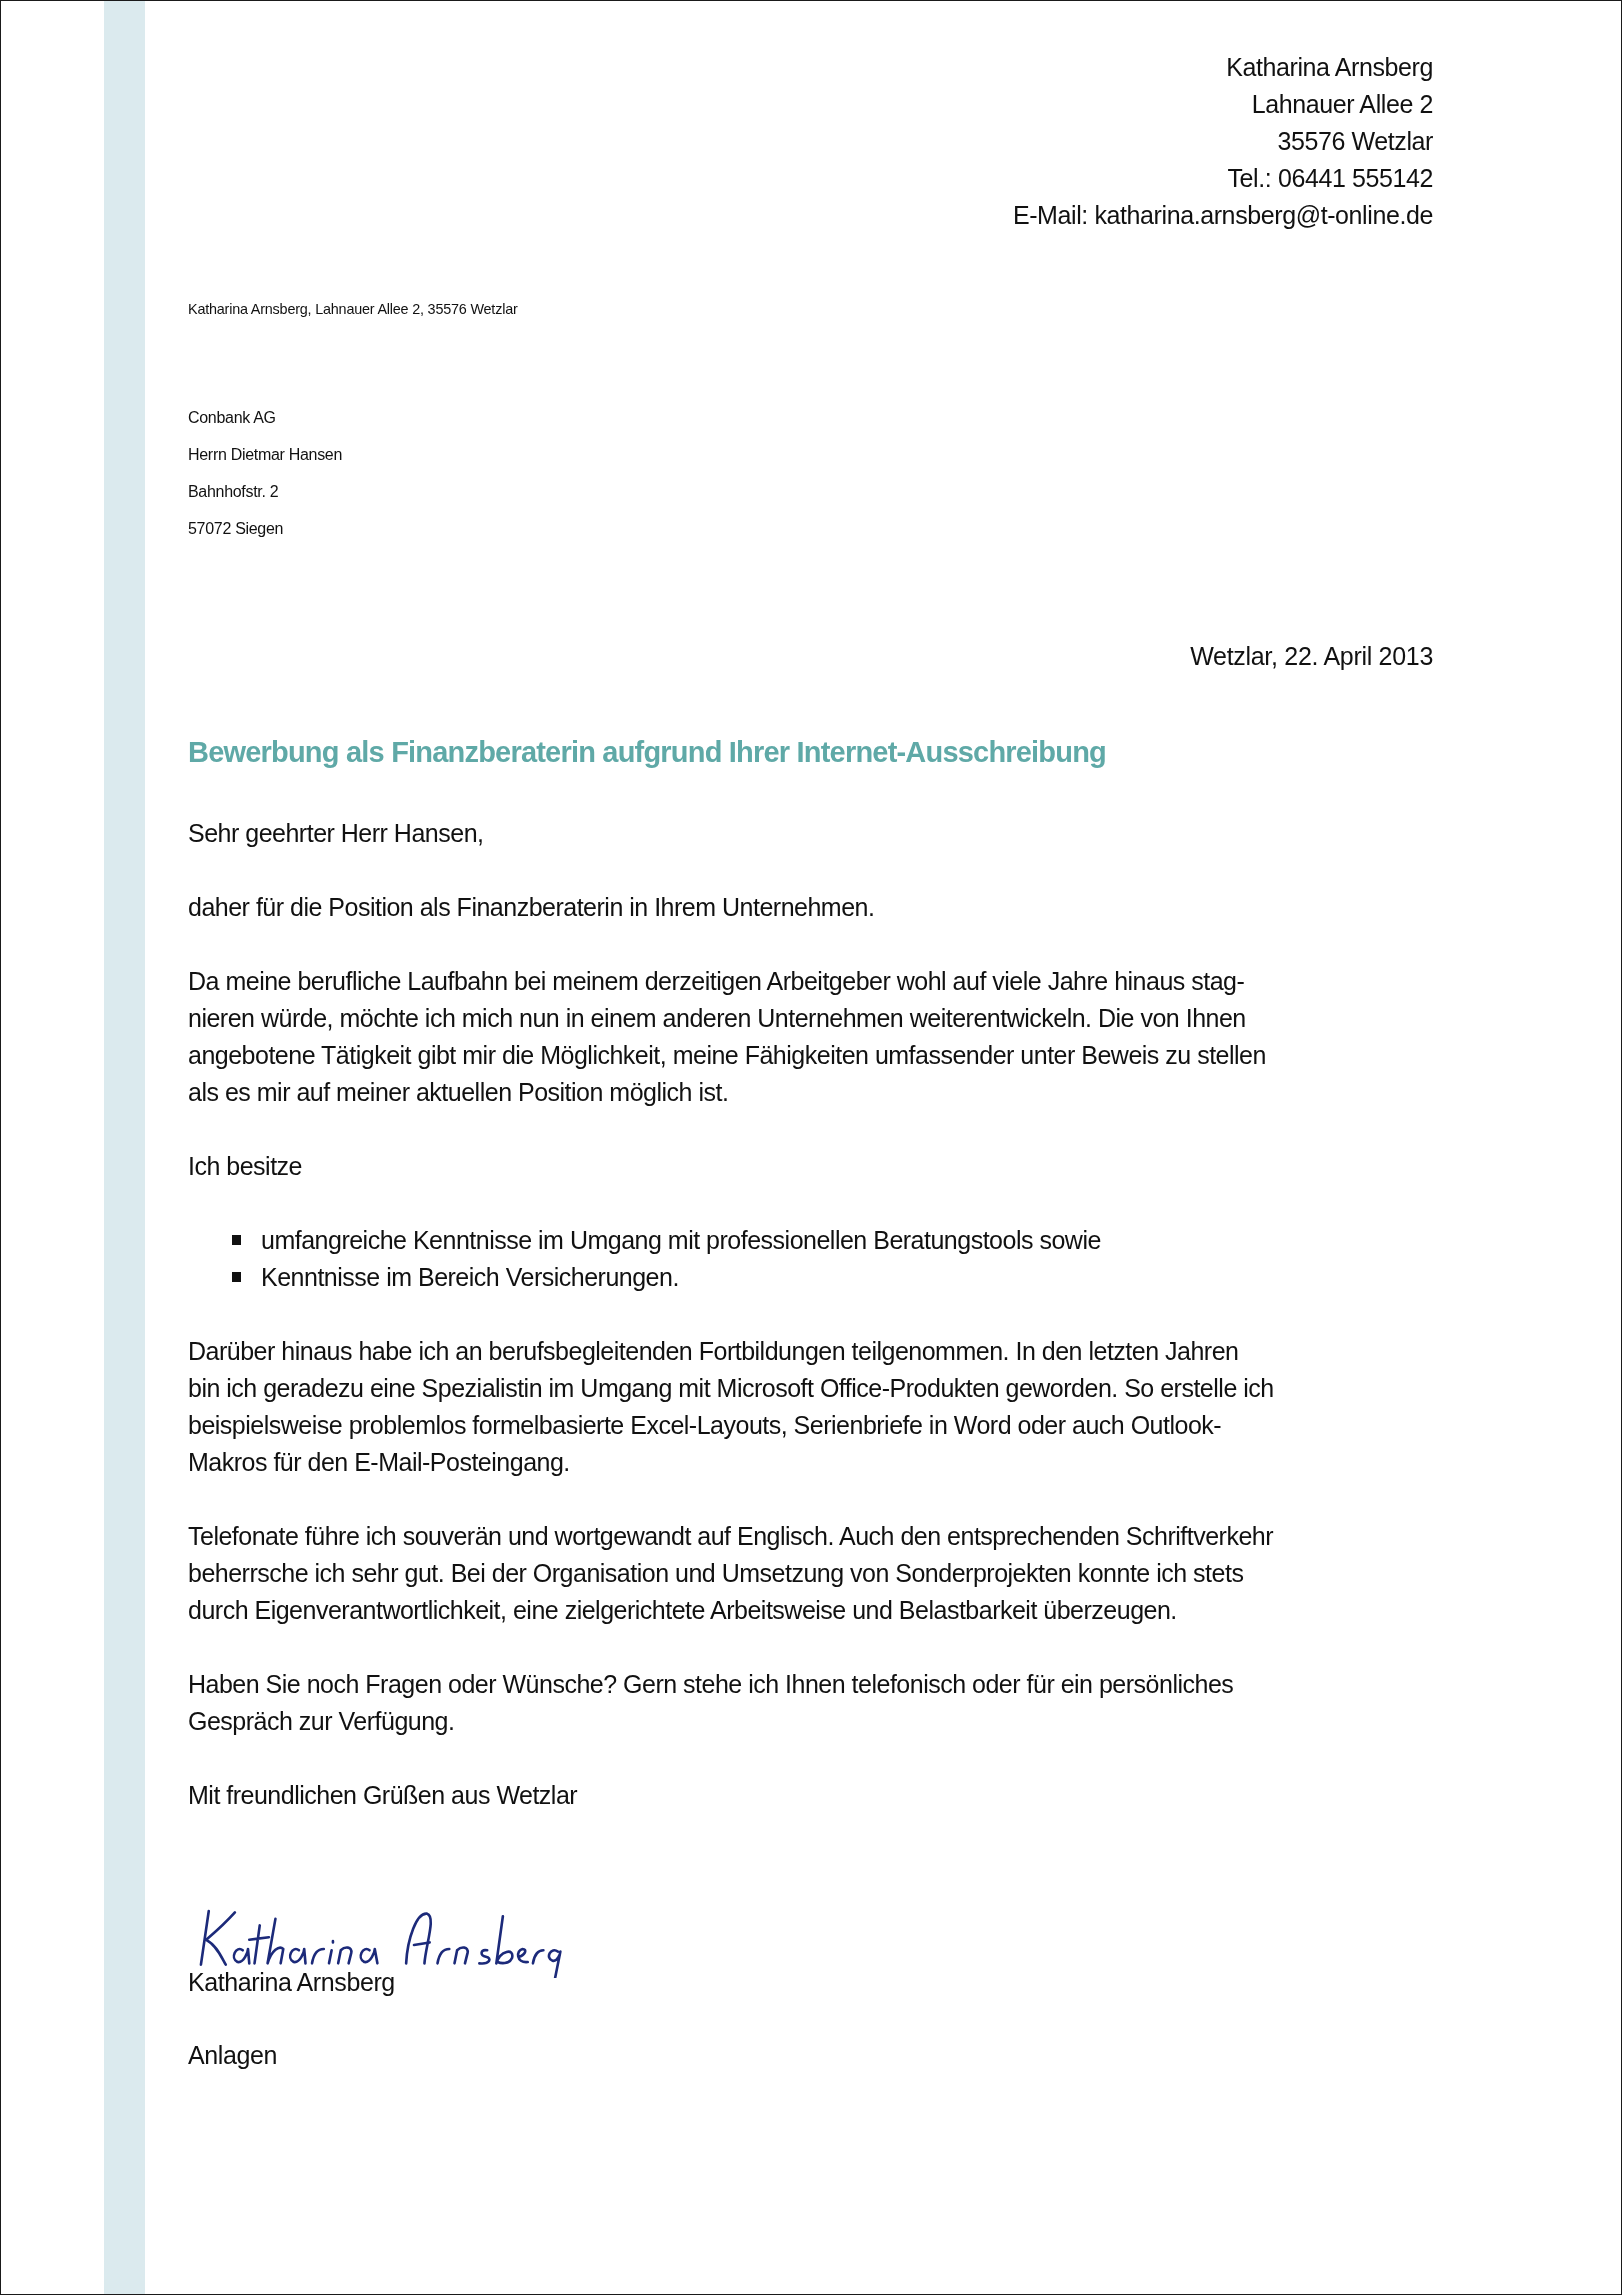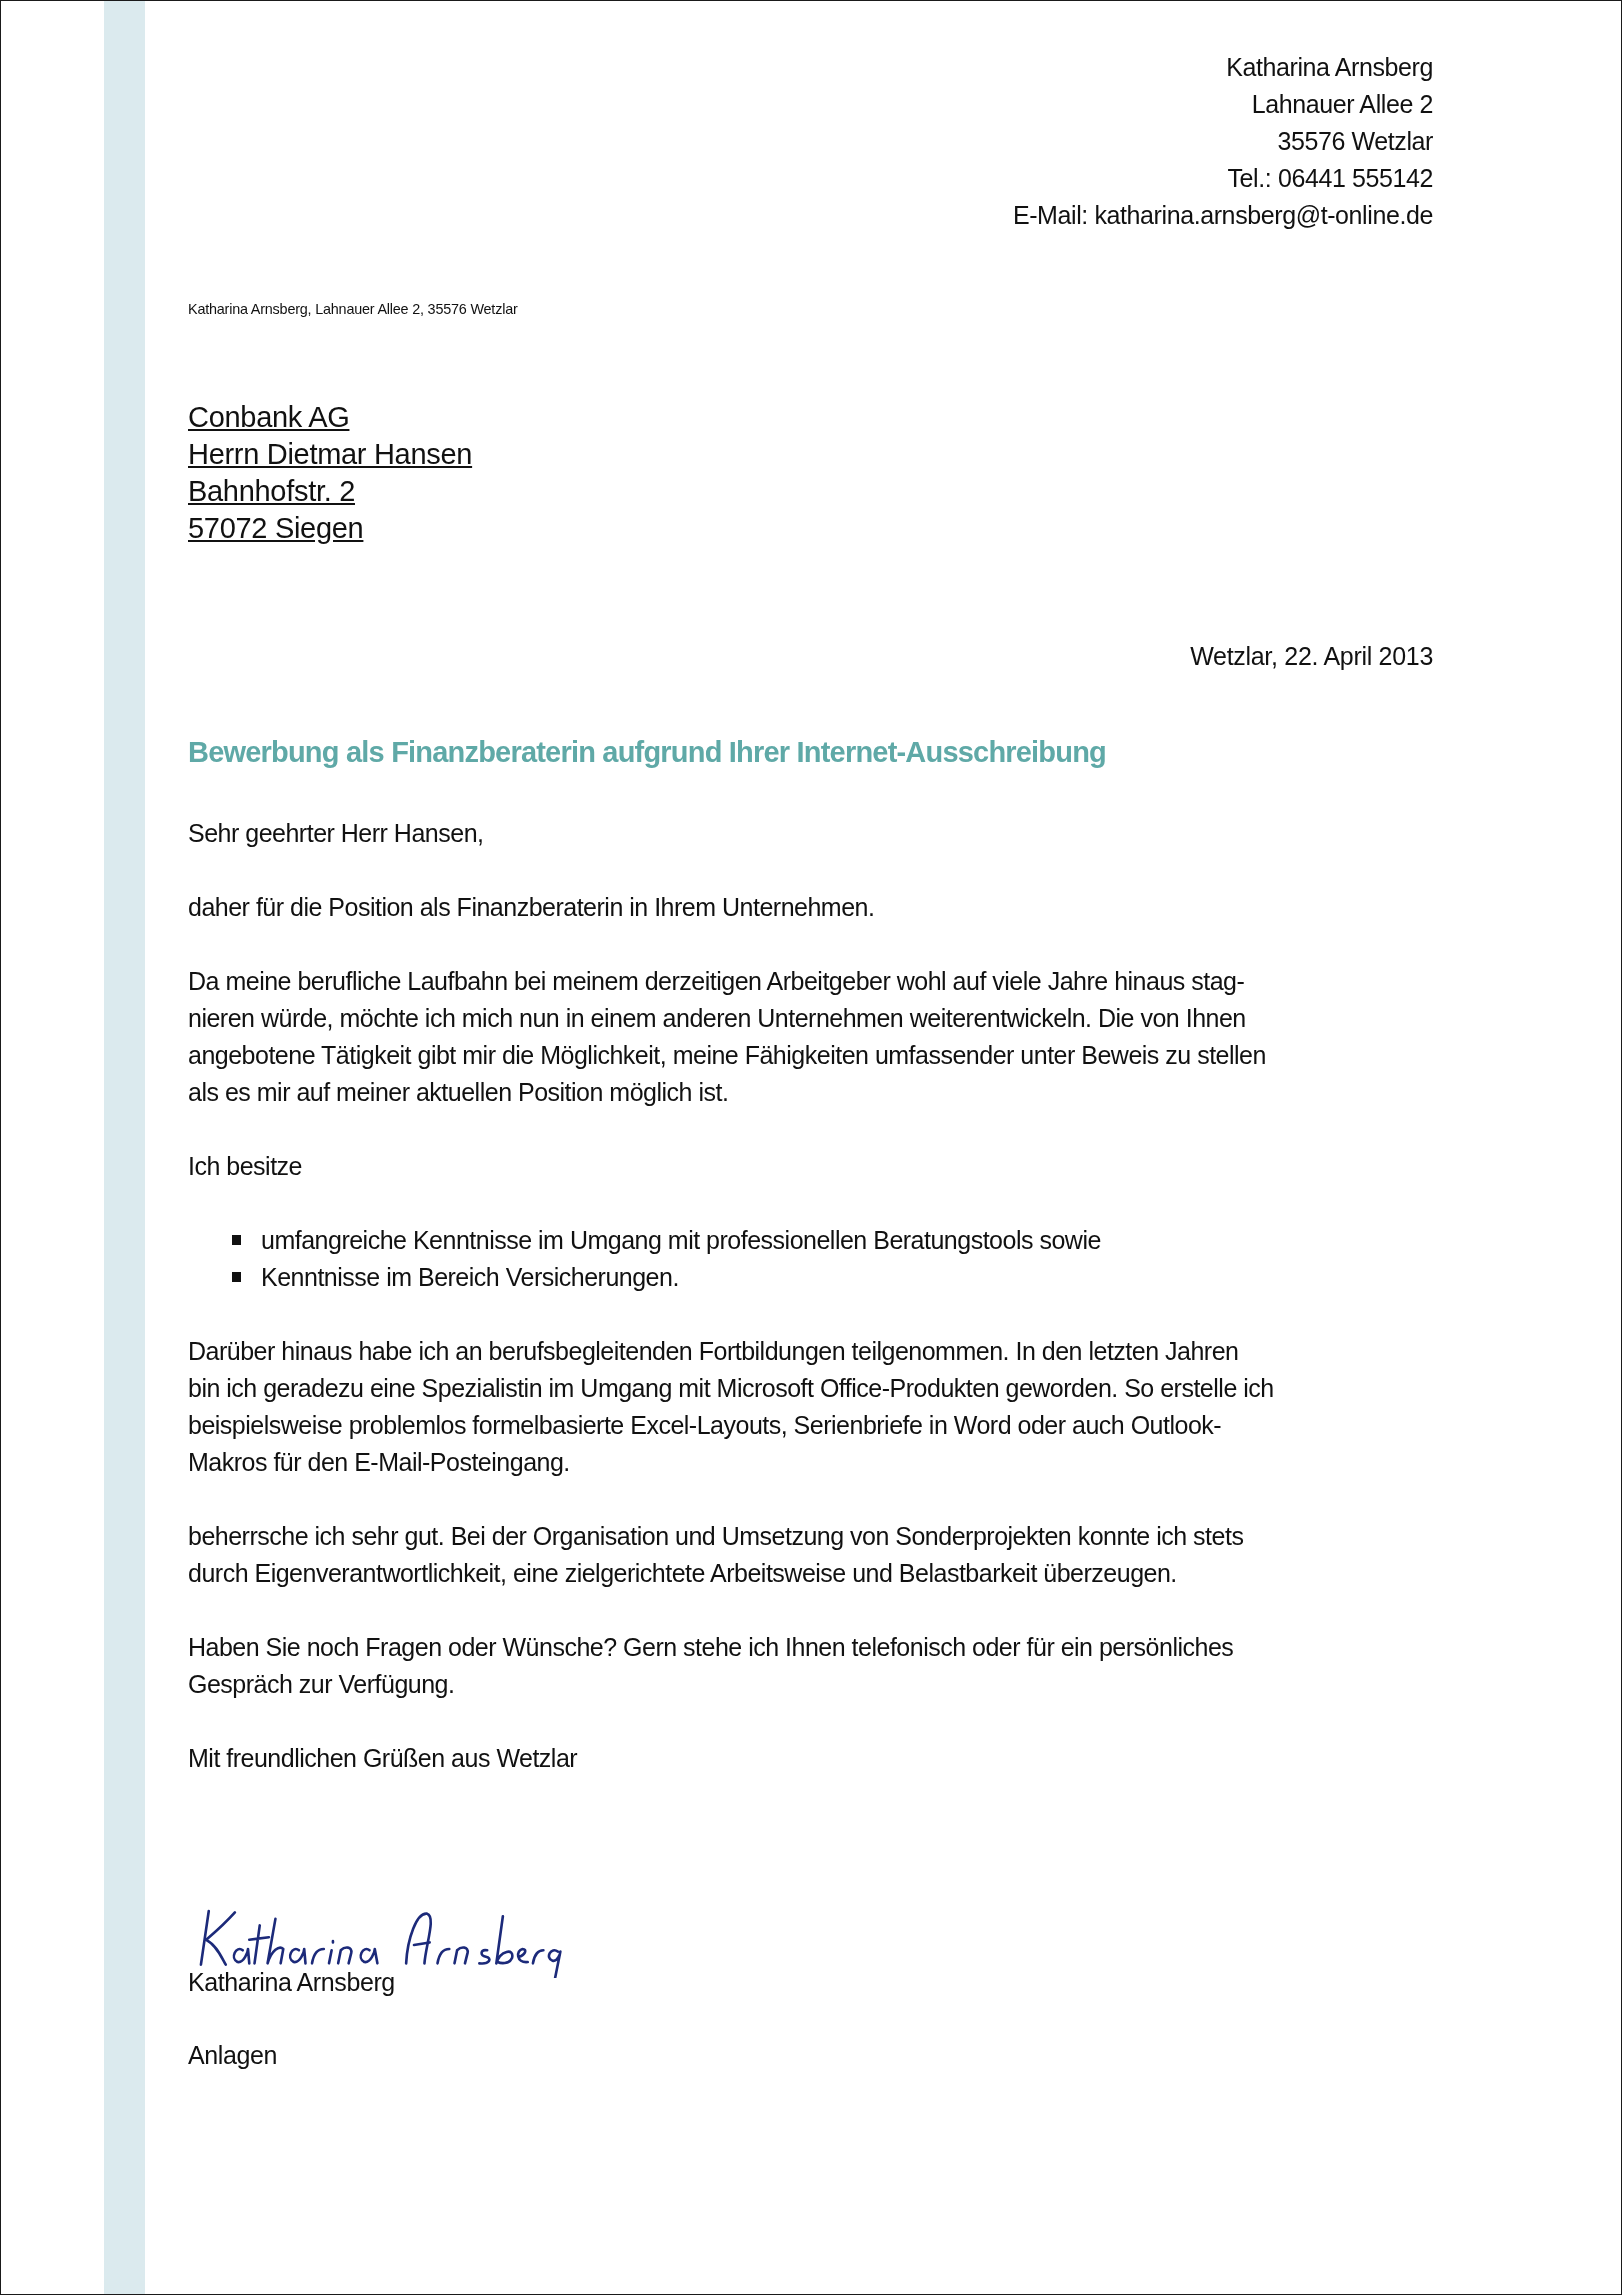--- a/index.html
+++ b/index.html
@@ -10,21 +10,21 @@
     font-family: "Liberation Sans", sans-serif; color: #111111;
   }
   .stripe {
     position: absolute; left: 103px; top: 0; width: 41px; height: 100%;
     background: #dbeaee;
   }
   .sender-block { position: absolute; right: 188px; top: 48px; text-align: right; }
   .sender-block div { font-size: 25px; line-height: 37px; letter-spacing: -0.4px; white-space: nowrap; }
   .return-line { position: absolute; left: 187px; top: 299px; font-size: 14.4px; line-height: 19.6px; letter-spacing: -0.2px; white-space: nowrap; }
   .recipient { position: absolute; left: 187px; top: 398px; }
-  .recipient div { font-size: 29px; line-height: 37px; letter-spacing: -0.3px; white-space: nowrap; text-decoration: underline; }
+  .recipient div { font-size: 16px; line-height: 37px; letter-spacing: -0.3px; white-space: nowrap; }
   .date { position: absolute; right: 188px; top: 637px; font-size: 25px; line-height: 37px; letter-spacing: -0.3px; white-space: nowrap; }
   .subject { position: absolute; left: 187px; top: 732px; font-size: 29px; line-height: 39px; font-weight: bold; color: #5fa9a7; letter-spacing: -0.8px; white-space: nowrap; }
   .body { position: absolute; left: 187px; top: 814px; width: 1250px; }
   .body p { margin: 0 0 37px 0; font-size: 25px; line-height: 37px; letter-spacing: -0.5px; }
   .body p .ln { display: block; white-space: nowrap; }
   .body ul { list-style: none; margin: 0 0 37px 0; padding: 0; }
   .body li { position: relative; padding-left: 73px; font-size: 25px; line-height: 37px; letter-spacing: -0.5px; white-space: nowrap; }
   .body li .bullet { position: absolute; left: 44px; top: 13px; width: 8.5px; height: 9.8px; background: #111111; }
   .signature { position: absolute; left: 196px; top: 1898px; width: 366px; height: 79px; }
   .closing-name { position: absolute; left: 187px; top: 1963px; font-size: 25px; line-height: 37px; letter-spacing: -0.4px; }
@@ -83,20 +83,21 @@
     </ul>
 
     <p>
       <span class="ln">Darüber hinaus habe ich an berufsbegleitenden Fortbildungen teilgenommen. In den letzten Jahren</span>
       <span class="ln">bin ich geradezu eine Spezialistin im Umgang mit Microsoft Office-Produkten geworden. So erstelle ich</span>
       <span class="ln">beispielsweise problemlos formelbasierte Excel-Layouts, Serienbriefe in Word oder auch Outlook-</span>
       <span class="ln">Makros für den E-Mail-Posteingang.</span>
     </p>
 
     <p>
+      <span class="ln">Telefonate führe ich souverän und wortgewandt auf Englisch. Auch den entsprechenden Schriftverkehr</span>
       <span class="ln">beherrsche ich sehr gut. Bei der Organisation und Umsetzung von Sonderprojekten konnte ich stets</span>
       <span class="ln">durch Eigenverantwortlichkeit, eine zielgerichtete Arbeitsweise und Belastbarkeit überzeugen.</span>
     </p>
 
     <p>
       <span class="ln">Haben Sie noch Fragen oder Wünsche? Gern stehe ich Ihnen telefonisch oder für ein persönliches</span>
       <span class="ln">Gespräch zur Verfügung.</span>
     </p>
 
     <p>

